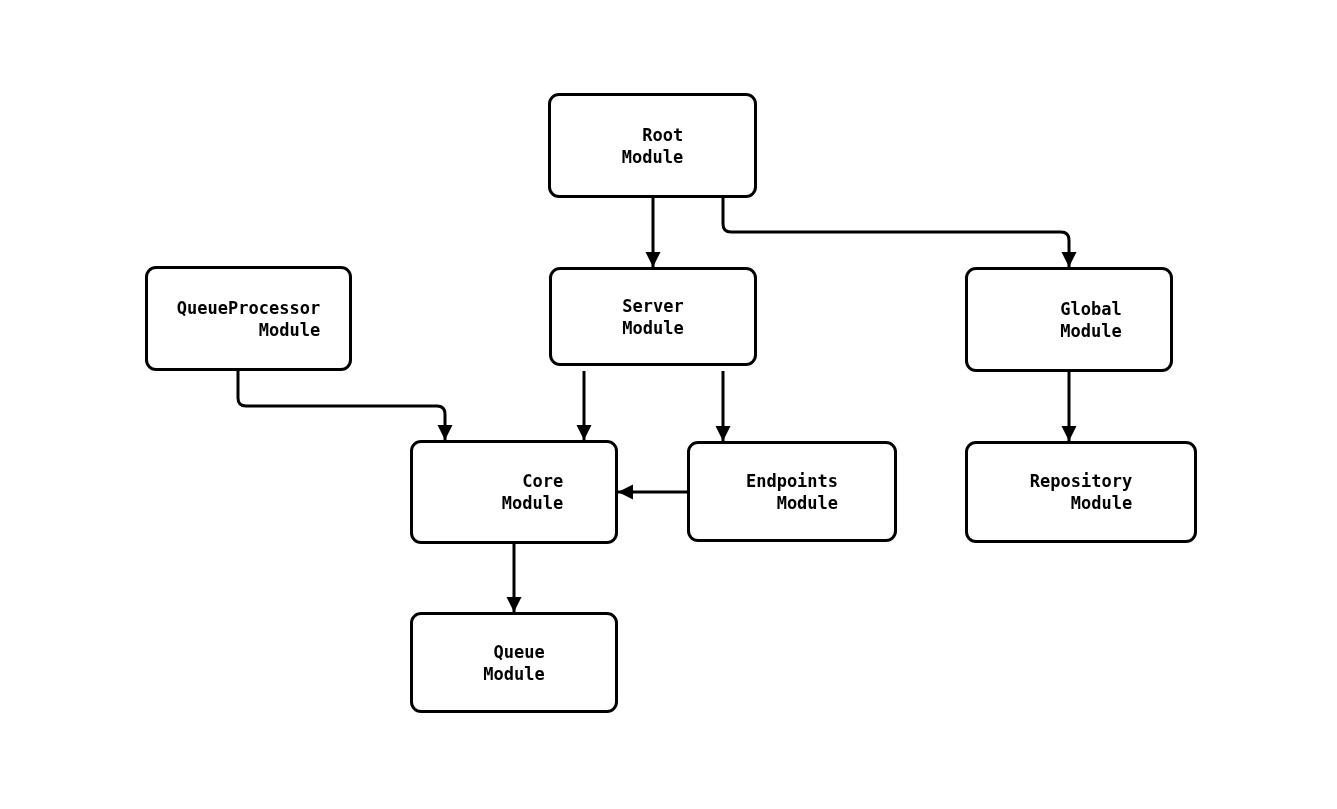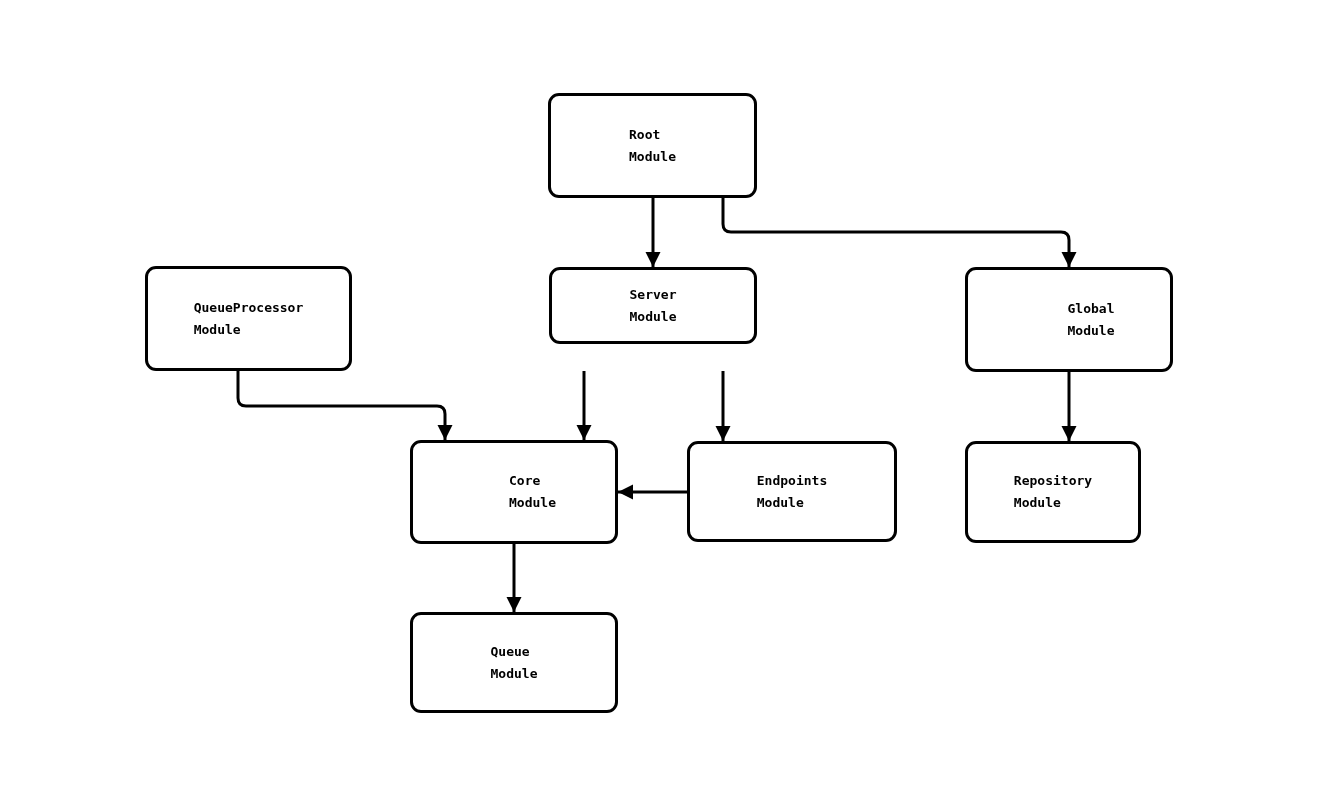--- a/index.html
+++ b/index.html
@@ -33,33 +33,33 @@
     box-sizing: border-box;
     border: 3px solid #000000;
     border-radius: 11px;
     background: #ffffff;
     display: flex;
     align-items: center;
     justify-content: center;
   }
   .node-label {
     font-weight: bold;
-    font-size: 13px;
+    font-size: 17px;
     line-height: 22px;
     color: #000000;
-    text-align: left;
+    text-align: right;
     white-space: pre-line;
   }
   #node-root        { left: 548px; top: 93px;  width: 209px; height: 105px; }
   #node-queueprocessor { left: 133px; top: 266px; width: 207px; height: 105px; margin-left: 12px; }
-  #node-server      { left: 549px; top: 267px; width: 208px; height: 77px; }
+  #node-server      { left: 549px; top: 267px; width: 208px; height: 99px; }
   #node-global      { left: 965px; top: 267px; width: 208px; height: 105px; padding-left: 44px; }
   #node-core        { left: 410px; top: 440px; width: 208px; height: 104px; padding-left: 37px; }
   #node-endpoints   { left: 687px; top: 441px; width: 210px; height: 101px; }
-  #node-repository  { left: 965px; top: 441px; width: 176px; height: 102px; }
+  #node-repository  { left: 965px; top: 441px; width: 232px; height: 102px; }
   #node-queue       { left: 410px; top: 612px; width: 208px; height: 101px; }
 </style>
 </head>
 <body>
 
 <div class="canvas">
 
   <svg class="edges" width="1337" height="809" viewBox="0 0 1337 809" xmlns="http://www.w3.org/2000/svg">
     <defs>
       <marker id="arrowhead" viewBox="0 0 10 10" refX="10" refY="5" markerUnits="userSpaceOnUse" markerWidth="15" markerHeight="23" orient="auto">

